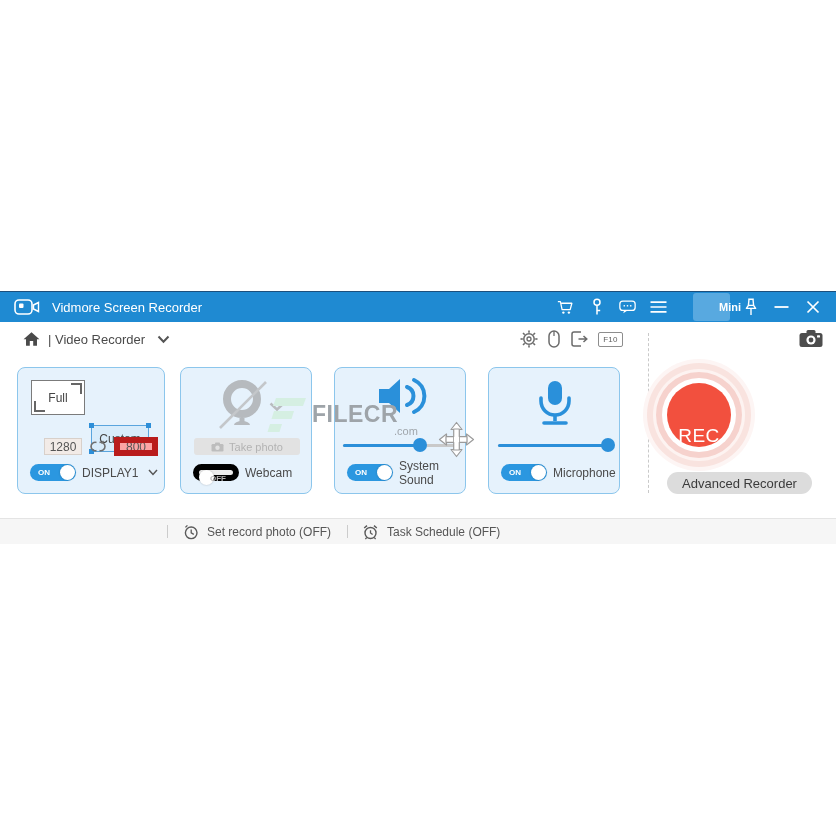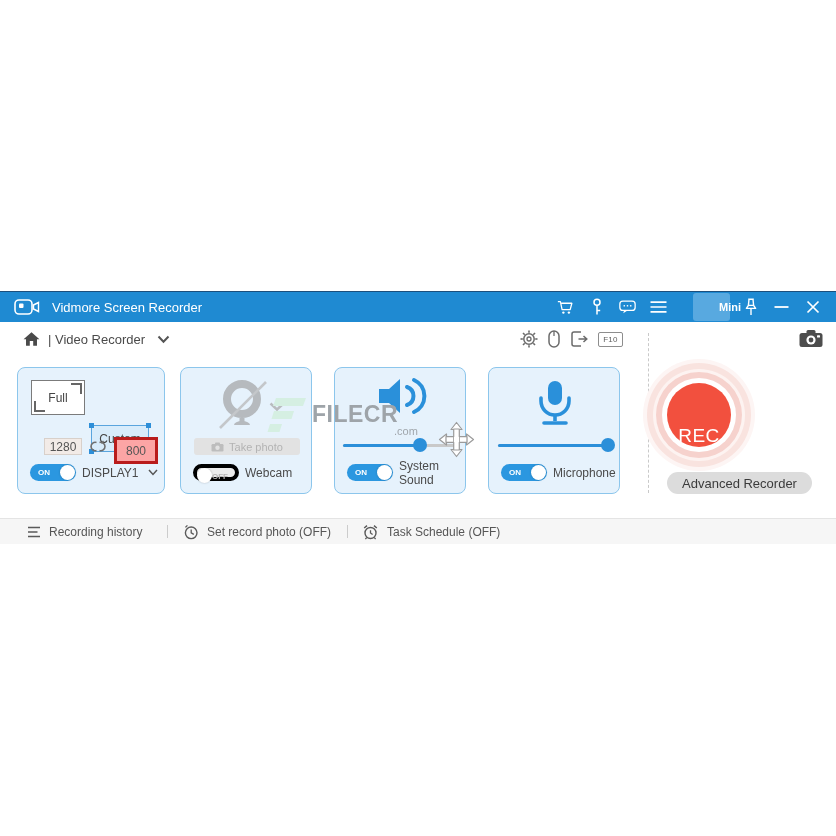--- a/index.html
+++ b/index.html
@@ -38,27 +38,27 @@
   
   .btn-full { position:absolute; left:13px; top:12px; width:54px; height:35px; background:#ffffff; border:1px solid #7b7b7b; font-size:12px; color:#444; display:flex; align-items:center; justify-content:center; cursor:pointer; }
   .btn-full .mark-tr { position:absolute; top:2px; right:2px; width:11px; height:11px; border-top:2px solid #666; border-right:2px solid #666; }
   .btn-full .mark-bl { position:absolute; bottom:2px; left:2px; width:11px; height:11px; border-bottom:2px solid #666; border-left:2px solid #666; }
   .btn-custom { position:absolute; left:73px; top:17px; width:58px; height:27px; background:#d8ecfb; border:1px solid #5aa5de; font-size:12px; color:#444; display:flex; align-items:center; justify-content:center; cursor:pointer;margin-top:40px; }
   .handle { position:absolute; width:5px; height:5px; background:#2e8fd8; }
   .h-tl{left:-3px;top:-3px;} .h-tr{right:-3px;top:-3px;} .h-bl{left:-3px;bottom:-3px;} .h-br{right:-3px;bottom:-3px;}
   .size-row { position:absolute; left:12px; top:69px; width:100%; height:20px; }
   .inp-w { position:absolute; left:14px; top:1px; width:38px; height:17px; background:#f2ebe7; border:1px solid #d8d0ca; font-size:12px; color:#555; text-align:center; font-family:"Liberation Sans",sans-serif; }
   .link-icon { position:absolute; left:60px; top:2px; }
-  .inp-h { position:absolute; left:84px; top:0; width:44px; height:27px; background:#fca5a5; border:3px solid #b91c1c; font-size:12px; color:#555; text-align:center; font-family:"Liberation Sans",sans-serif; }
+  .inp-h { position:absolute; left:84px; top:0; width:44px; height:19px; background:#fca5a5; border:6px solid #b91c1c; font-size:12px; color:#555; text-align:center; font-family:"Liberation Sans",sans-serif; }
   .bottom-row { position:absolute; left:0; top:96px; width:100%; height:18px; }
 
   
   .toggle { position:absolute; left:12px; top:0; width:46px; height:17px; border-radius:9px; cursor:pointer; }
   .toggle.on { background:#2b97e0; }
-  .toggle.off { background:#ececec; border:4px solid #000000; }
+  .toggle.off { background:#ececec; border:6px solid #000000; }
   .toggle .knob { position:absolute; top:1px; width:15px; height:15px; background:#ffffff; border-radius:50%; box-shadow:0 0 2px rgba(0,0,0,0.25); }
   .toggle.on .knob { right:1px; }
   .toggle.off .knob { left:0px; top:0px; }
   .toggle .t-label { position:absolute; top:0; height:17px; display:flex; align-items:center; font-size:8px; font-weight:bold; }
   .toggle.on .t-label { left:8px; color:#ffffff; }
   .toggle.off .t-label { right:7px; color:#b5b3b3; }
   .row-label { position:absolute; left:64px; top:0; height:17px; display:flex; align-items:center; font-size:12px; color:#4a4a4a; }
 
   .display-select { position:absolute; left:64px; top:0; height:17px; display:flex; align-items:center; gap:10px; font-size:12px; color:#4a4a4a; cursor:pointer; }
 
@@ -332,26 +332,20 @@
     </div>
 
     <div class="v-divider"></div>
 
     <div class="rec-btn">
       <span class="rec-label">REC</span>
     </div>
     <div class="advanced-btn">Advanced Recorder</div>
 
     <div class="statusbar">
-      <div class="sb-item sb-1">
-        <svg width="14" height="12" viewBox="0 0 14 12">
-          <path d="M1 1.5 H13 M1 6 H10.5 M1 10.5 H13" stroke="#5a5a5a" stroke-width="1.4"></path>
-        </svg>
-        <span>Recording history</span>
-      </div>
       <span class="sb-div sbd-1"></span>
       <div class="sb-item sb-2">
         <svg width="16" height="16" viewBox="0 0 16 16">
           <circle cx="8.2" cy="8.8" r="5.8" fill="none" stroke="#5a5a5a" stroke-width="1.4"></circle>
           <path d="M8.2 5.6 V8.8 L10.8 10.4" fill="none" stroke="#5a5a5a" stroke-width="1.3"></path>
           <path d="M2.4 3.4 L4.4 1.4" stroke="#5a5a5a" stroke-width="1.3"></path>
         </svg>
         <span>Set record photo (OFF)</span>
       </div>
       <span class="sb-div sbd-2"></span>

